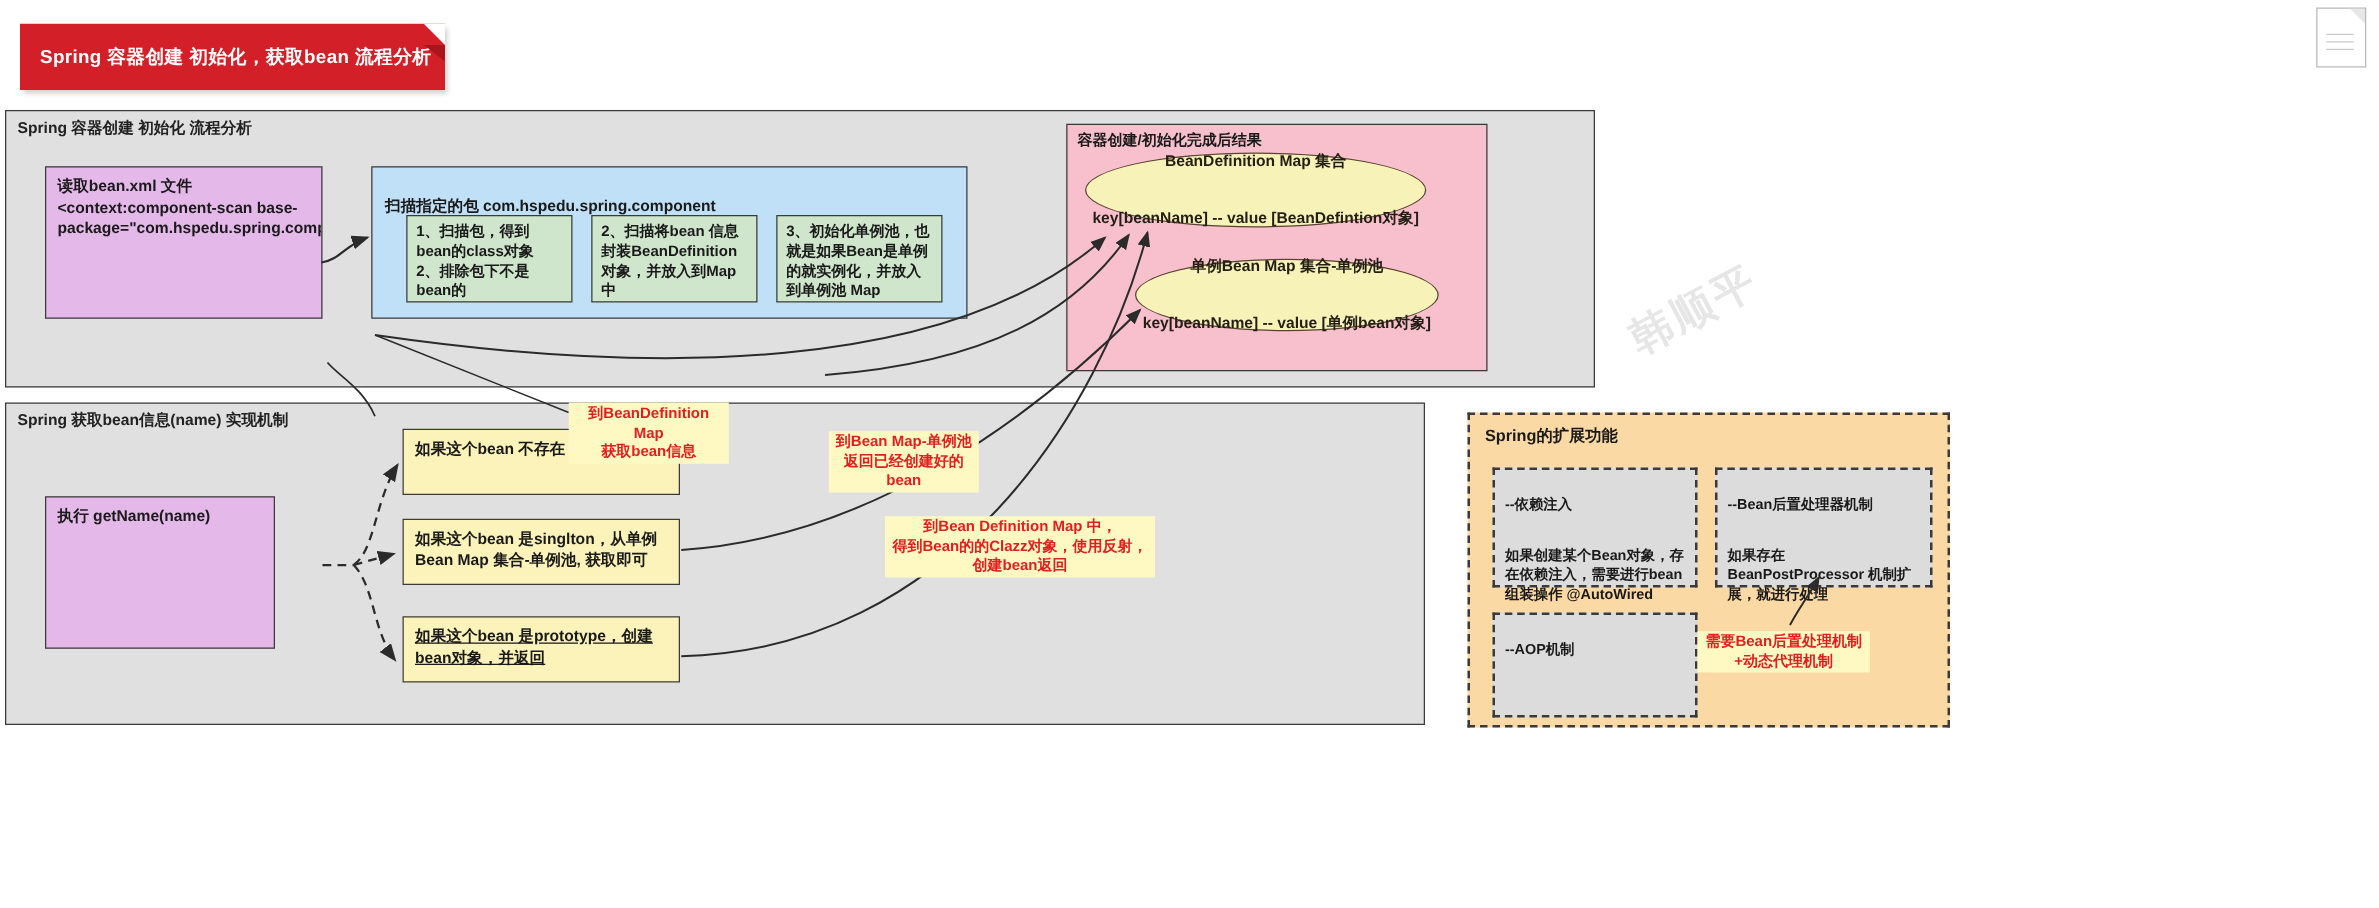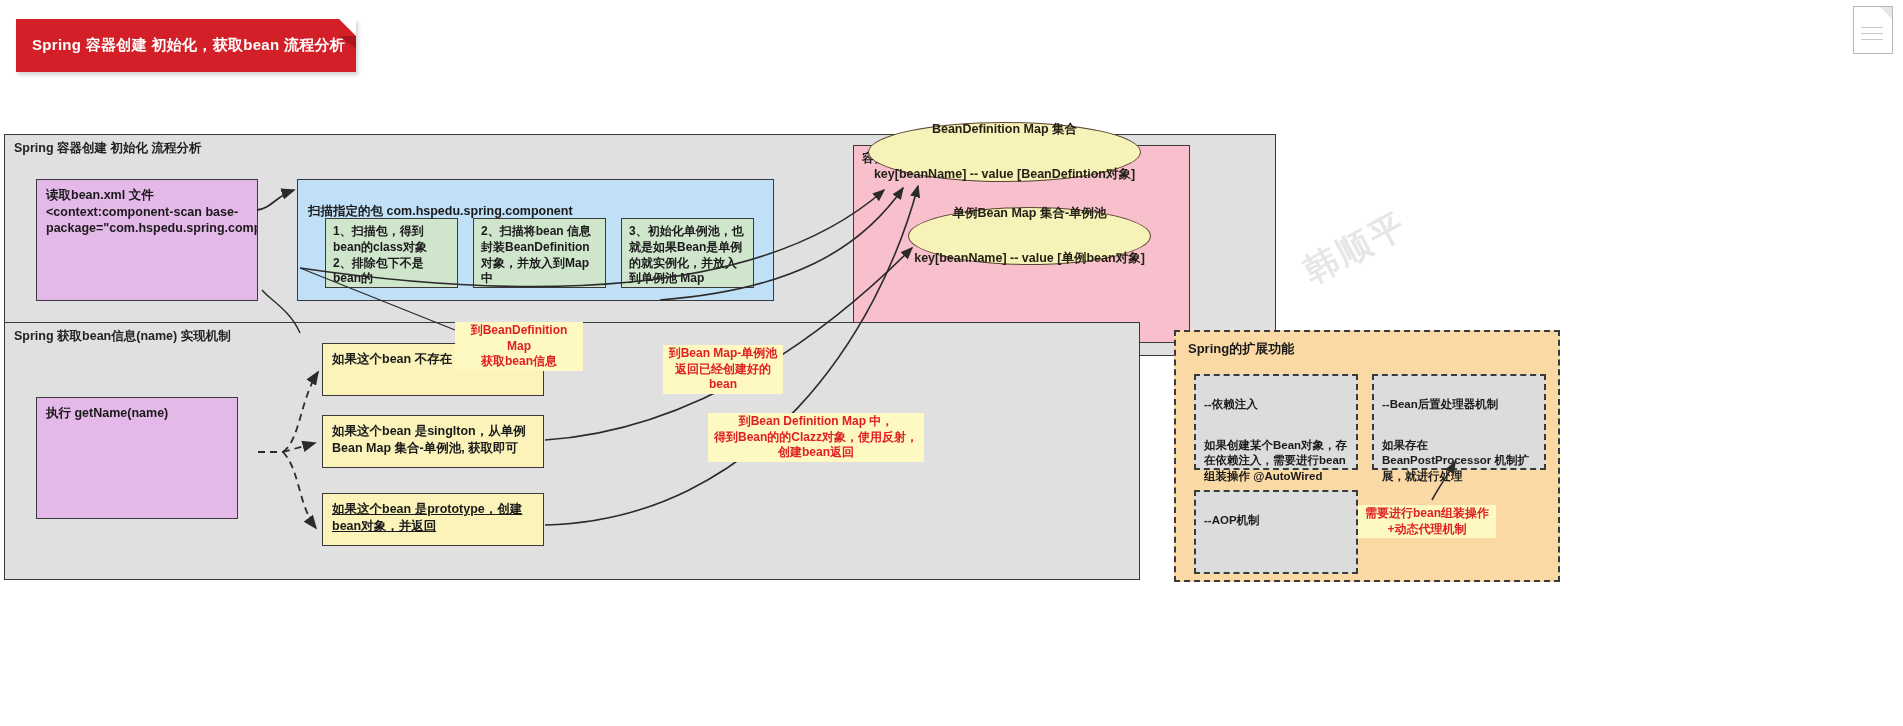--- a/index.html
+++ b/index.html
@@ -54,21 +54,21 @@
   
   .panel {
     background:#e0e0e0;
     border:1.6px solid #3a3a3a;
   }
   .panel-title {
     position:absolute; left:9px; top:5px;
     font-size:12.5px; font-weight:bold; color:#222;
     white-space:nowrap;
   }
-  #panel-create { left:4px; top:88px; width:1272px; height:222px;margin-top:46px; }
+  #panel-create { left:4px; top:88px; width:1272px; height:222px; }
   #panel-getbean { left:4px; top:322px; width:1136px; height:258px; }
 
   
   .box {
     position:absolute;
     border:1.6px solid #3a3a3a;
     font-size:12.5px;
     line-height:1.32;
     font-weight:bold;
     padding:7px 9px;
@@ -100,21 +100,21 @@
     display:flex; flex-direction:column;
     align-items:center; justify-content:center;
     font-size:12.5px; font-weight:bold;
     text-align:center; line-height:1.35;
     color:#241f14;
     gap:28px;
   }
   #ellipse-bd  { left:868px;  top:122px; width:273px; height:60px; }
   #ellipse-sbm { left:908px;  top:207px; width:243px; height:58px; }
 
-  #box-getname { left:35px; top:396px; width:202px; height:122px; }
+  #box-getname { left:35px; top:396px; width:184px; height:122px; }
   .yellowbox { position:absolute; width:222px; height:53px; }
   #yb1 { left:321px; top:342px; }
   #yb2 { left:321px; top:414px; }
   #yb3 { left:321px; top:500px; }
 
   
   #panel-ext {
     left:1174px; top:330px; width:386px; height:252px;
     background:#fbd9a5; border:2px dashed #3a3a3a;
   }
@@ -264,18 +264,18 @@
 
     <path d="M1432,500 C1440,485 1448,475 1455,462" fill="none" stroke="#2b2b2b" stroke-width="1.6" marker-end="url(#ar)"></path>
   </svg>
 
   <div class="abs annot" id="an1">到BeanDefinition Map
 获取bean信息</div>
   <div class="abs annot" id="an2">到Bean Map-单例池
 返回已经创建好的bean</div>
   <div class="abs annot" id="an3">到Bean Definition Map 中，
 得到Bean的的Clazz对象，使用反射，创建bean返回</div>
-  <div class="abs annot" id="an4">需要进行bean组装操作
+  <div class="abs annot" id="an4">需要Bean后置处理机制
 +动态代理机制</div>
 
   <div class="abs" id="watermark">韩顺平</div>
 
 </div>
 
 </body></html>

